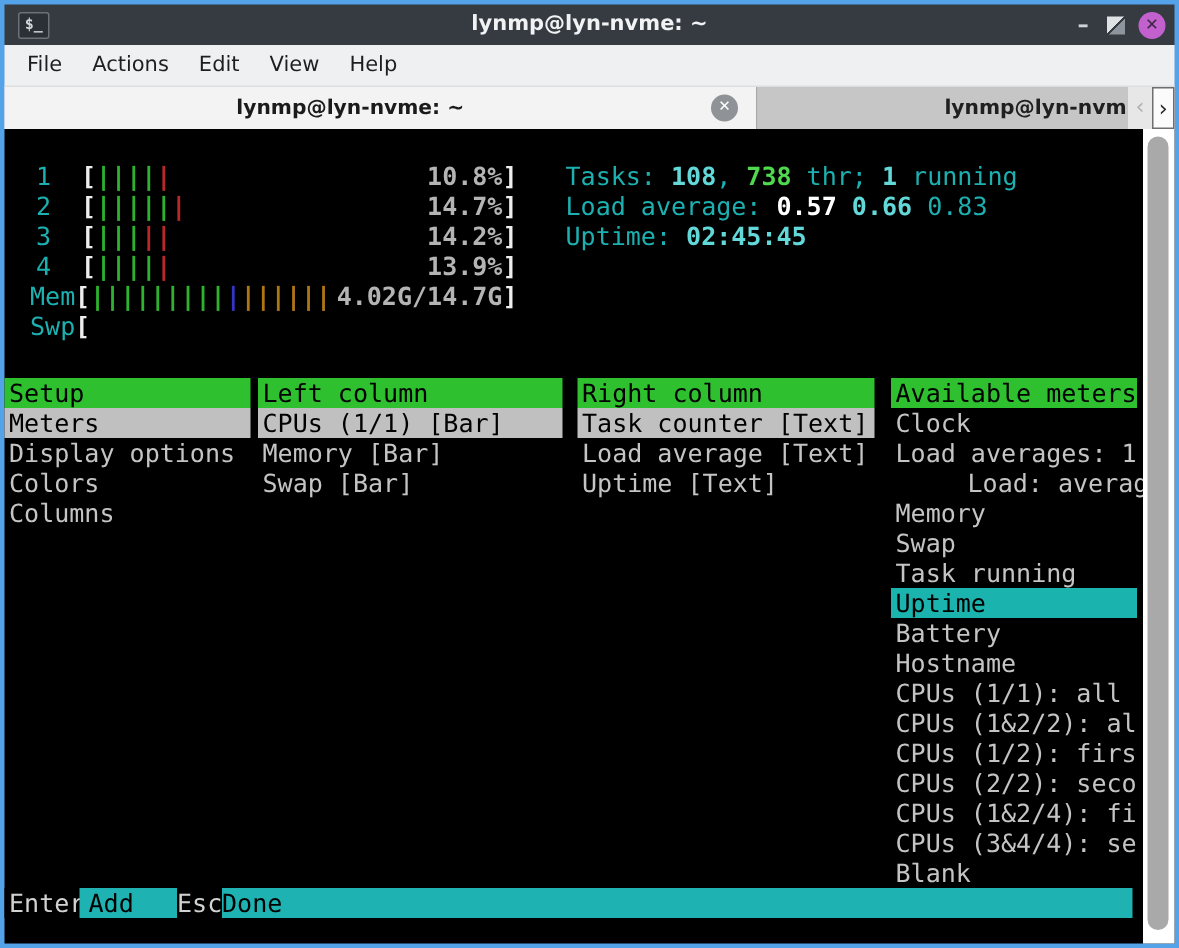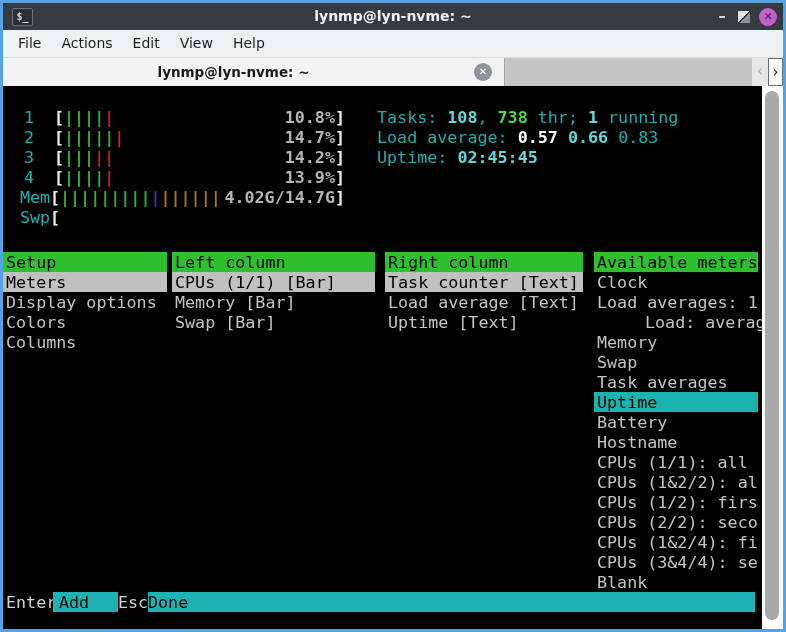--- a/index.html
+++ b/index.html
@@ -90,20 +90,23 @@
       <div class="menu-item">Edit</div>
       <div class="menu-item">View</div>
       <div class="menu-item">Help</div>
     </div>
 
   <div class="tabbar">
     <div class="tab-active">
       <span class="tab-title">lynmp@lyn-nvme: ~</span>
       <span class="tab-close">✕</span>
     </div>
+    <div class="tab-inactive">
+      <span class="tab-title">lynmp@lyn-nvm</span>
+    </div>
     <div class="tab-nav tab-prev">‹</div>
     <div class="tab-nav tab-next">›</div>
   </div>
 
   <div class="terminal">
     <div id="meters">
         <div class="trow" style="left: 0px; top: 21px; width: 760px;"><div class="trow c" style="left: 21px; top: 0px;">1</div><div class="trow br" style="left: 51px; top: 0px;">[</div><div class="trow" style="left: 61px; top: 0px;"><span class="pipe pg">|</span><span class="pipe pg">|</span><span class="pipe pg">|</span><span class="pipe pg">|</span><span class="pipe pr">|</span></div><div class="trow" style="left: 150px; top: 0px; width: 192px; text-align: right;"><span class="gv">10.8%</span><span class="br">]</span></div></div>
         <div class="trow" style="left: 0px; top: 41px; width: 760px;"><div class="trow c" style="left: 21px; top: 0px;">2</div><div class="trow br" style="left: 51px; top: 0px;">[</div><div class="trow" style="left: 61px; top: 0px;"><span class="pipe pg">|</span><span class="pipe pg">|</span><span class="pipe pg">|</span><span class="pipe pg">|</span><span class="pipe pg">|</span><span class="pipe pr">|</span></div><div class="trow" style="left: 150px; top: 0px; width: 192px; text-align: right;"><span class="gv">14.7%</span><span class="br">]</span></div></div>
         <div class="trow" style="left: 0px; top: 61px; width: 760px;"><div class="trow c" style="left: 21px; top: 0px;">3</div><div class="trow br" style="left: 51px; top: 0px;">[</div><div class="trow" style="left: 61px; top: 0px;"><span class="pipe pg">|</span><span class="pipe pg">|</span><span class="pipe pg">|</span><span class="pipe pr">|</span><span class="pipe pr">|</span></div><div class="trow" style="left: 150px; top: 0px; width: 192px; text-align: right;"><span class="gv">14.2%</span><span class="br">]</span></div></div>
         <div class="trow" style="left: 0px; top: 81px; width: 760px;"><div class="trow c" style="left: 21px; top: 0px;">4</div><div class="trow br" style="left: 51px; top: 0px;">[</div><div class="trow" style="left: 61px; top: 0px;"><span class="pipe pg">|</span><span class="pipe pg">|</span><span class="pipe pg">|</span><span class="pipe pg">|</span><span class="pipe pr">|</span></div><div class="trow" style="left: 150px; top: 0px; width: 192px; text-align: right;"><span class="gv">13.9%</span><span class="br">]</span></div></div>
@@ -128,21 +131,21 @@
         <div class="panel-header" style="left: 382px; top: 166px; width: 198px;">Right column</div>
         <div class="panel-item sel-silver" style="left: 382px; top: 186px; width: 198px;">Task counter [Text]</div>
         <div class="panel-item" style="left: 382px; top: 206px; width: 198px;">Load average [Text]</div>
         <div class="panel-item" style="left: 382px; top: 226px; width: 198px;">Uptime [Text]</div>
         <div class="panel-header" style="left: 591px; top: 166px; width: 164px;">Available meters</div>
         <div class="panel-item" style="left: 591px; top: 186px; width: 164px;">Clock</div>
         <div class="panel-item" style="left: 591px; top: 206px; width: 164px;">Load averages: 1</div>
         <div class="panel-item" style="left: 591px; top: 226px; width: 164px; margin-left: 48px;">Load: average of</div>
         <div class="panel-item" style="left: 591px; top: 246px; width: 164px;">Memory</div>
         <div class="panel-item" style="left: 591px; top: 266px; width: 164px;">Swap</div>
-        <div class="panel-item" style="left: 591px; top: 286px; width: 164px;">Task averages</div>
+        <div class="panel-item" style="left: 591px; top: 286px; width: 164px;">Task running</div>
         <div class="panel-item sel-cyan" style="left: 591px; top: 306px; width: 164px;">Uptime</div>
         <div class="panel-item" style="left: 591px; top: 326px; width: 164px;">Battery</div>
         <div class="panel-item" style="left: 591px; top: 346px; width: 164px;">Hostname</div>
         <div class="panel-item" style="left: 591px; top: 366px; width: 164px;">CPUs (1/1): all</div>
         <div class="panel-item" style="left: 591px; top: 386px; width: 164px;">CPUs (1&amp;2/2): al</div>
         <div class="panel-item" style="left: 591px; top: 406px; width: 164px;">CPUs (1/2): firs</div>
         <div class="panel-item" style="left: 591px; top: 426px; width: 164px;">CPUs (2/2): seco</div>
         <div class="panel-item" style="left: 591px; top: 446px; width: 164px;">CPUs (1&amp;2/4): fi</div>
         <div class="panel-item" style="left: 591px; top: 466px; width: 164px;">CPUs (3&amp;4/4): se</div>
         <div class="panel-item" style="left: 591px; top: 486px; width: 164px;">Blank</div>

